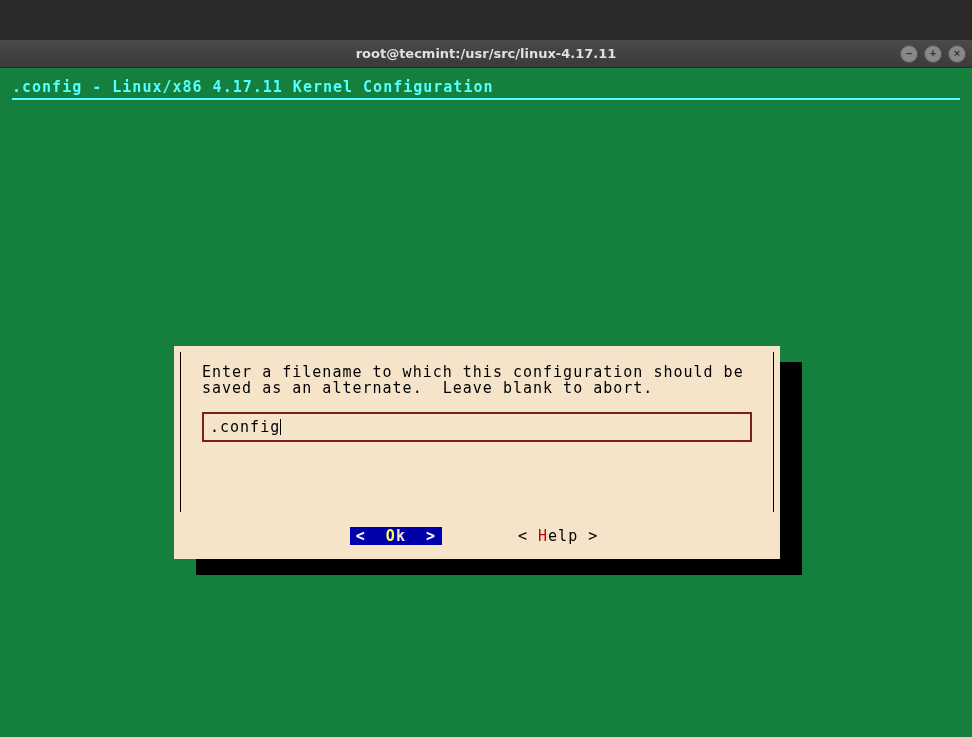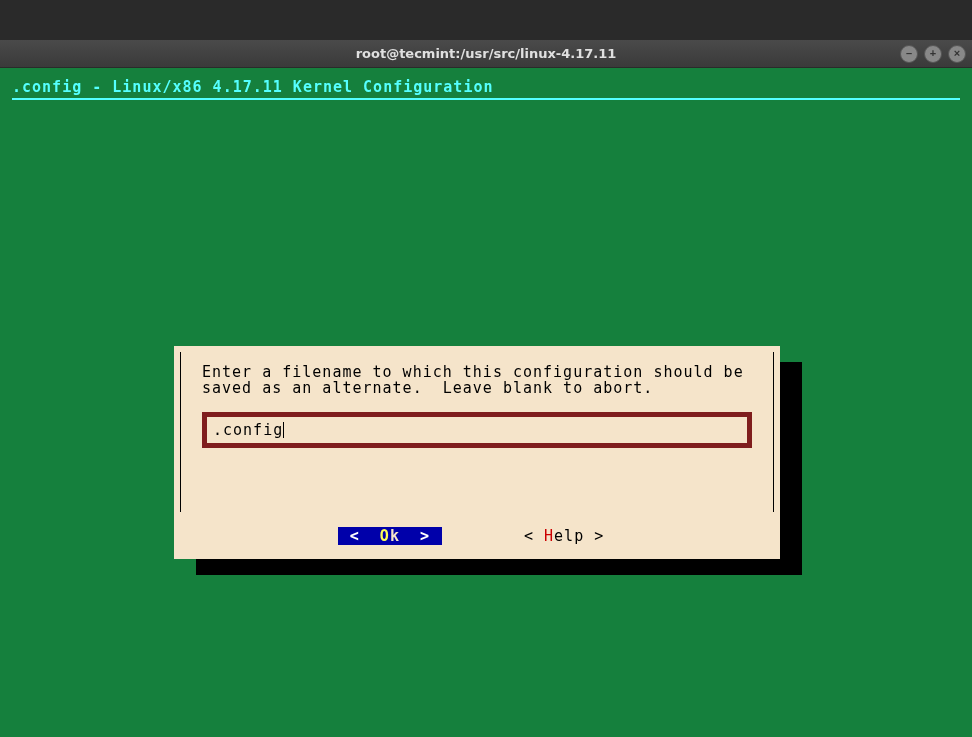--- a/index.html
+++ b/index.html
@@ -91,21 +91,21 @@
     background: #f5e4ca;
     color: #000;
     padding: 18px 28px 14px 28px;
   }
   .dlg-text {
     white-space: pre-wrap;
     line-height: 16px;
     margin-bottom: 16px;
   }
   .input-box {
-    border: 5px solid #7f1d1d;
+    border: 2px solid #7f1d1d;
     padding: 4px 6px;
     background: #f5e4ca;
     display: flex;
     align-items: center;
   }
   .input-text {
     white-space: pre;
   }
   .cursor {
     display: inline-block;
@@ -117,21 +117,21 @@
   .btn-row {
     position: absolute;
     bottom: 14px;
     left: 0;
     right: 0;
     display: flex;
     justify-content: center;
     gap: 70px;
   }
   .btn {
-    padding: 0 12px;
+    padding: 0 6px;
     white-space: pre;
   }
   .btn.selected {
     background: #0000aa;
     color: #f5e4ca;
     font-weight: bold;
   }
   .btn.selected .lt, .btn.selected .gt { color: #fff; }
   .hotkey { color: #cc0000; }
   .btn.selected .hotkey { color: #ffff55; }

